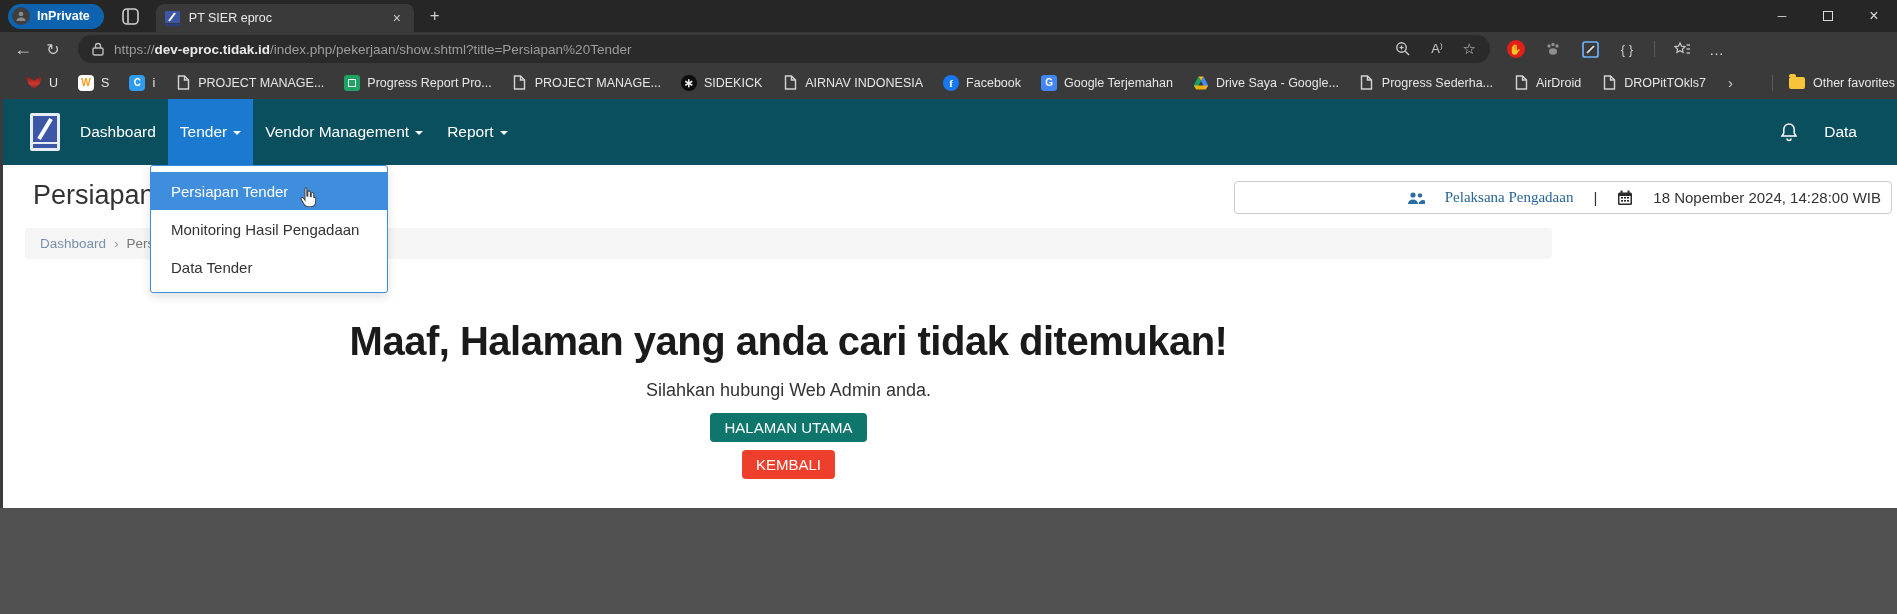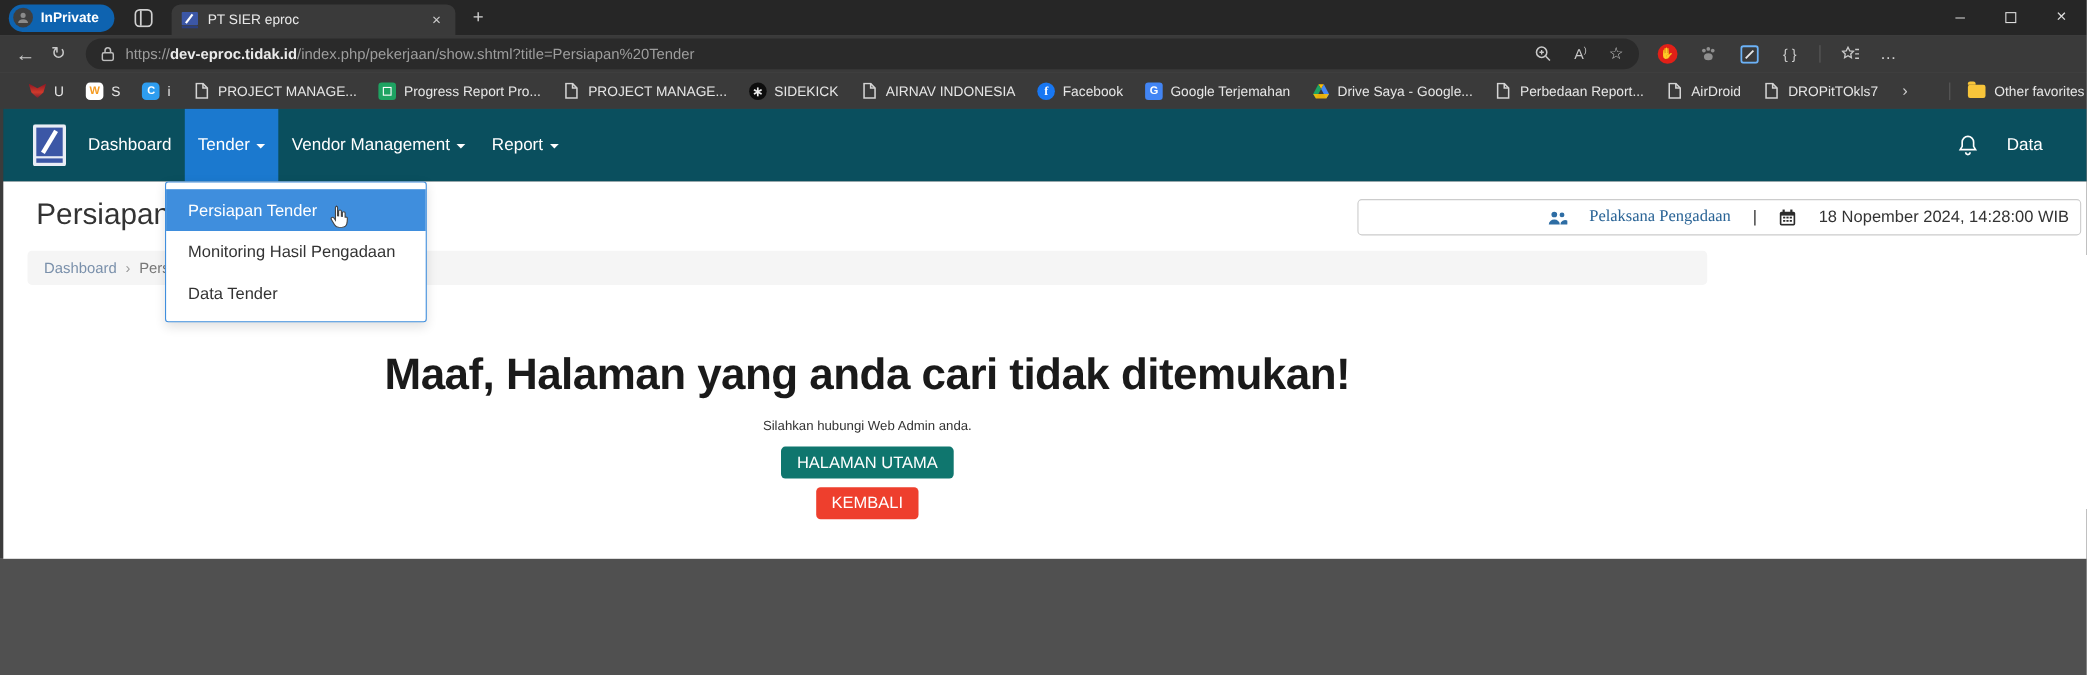--- a/index.html
+++ b/index.html
@@ -79,21 +79,21 @@
   .page-title { position:absolute; left:33px; top:15px; font-size:27px; color:#333; font-weight:400; margin:0; white-space:nowrap; }
   .meta-box { position:absolute; right:5px; top:16px; width:658px; height:33px; border:1px solid #ccc; border-radius:4px; display:flex; align-items:center; justify-content:flex-end; gap:20px; padding-right:10px; font-size:15px; color:#333; }
   .role-link { font-family:"Liberation Serif", serif; color:#2a6496; }
   .meta-sep { color:#333; }
   .breadcrumb { position:absolute; left:25px; top:63px; width:1527px; height:31px; background:#f5f5f5; border-radius:4px; display:flex; align-items:center; padding-left:15px; font-size:13.5px; color:#777; gap:8px; white-space:nowrap; }
   .crumb-link { color:#7a90ab; }
   .crumb-sep { color:#9a9a9a; }
 
   .error-wrap { position:absolute; left:25px; top:94px; width:1527px; text-align:center; }
   .error-heading { font-size:40px; font-weight:700; color:#1a1a1a; margin:60px 0 0 0; letter-spacing:-0.5px; }
-  .error-sub { font-size:12px; color:#333; margin:16px 0 0 0; }
+  .error-sub { font-size:18px; color:#333; margin:16px 0 0 0; }
   .btn { display:inline-block; color:#fff; font-size:15px; padding:6px 14px; border-radius:4px; border:none; cursor:default; font-family:"Liberation Sans", sans-serif; }
   .btn-home { background:#0f766e; margin-top:12px; }
   .btn-back { background:#ee3f2d; margin-top:8px; }
   .btn-row { line-height:1; }
 
   svg { display:block; }
 </style>
 </head>
 <body>
 
@@ -259,21 +259,21 @@
     </span>
     <span>Drive Saya - Google...</span>
   </div>
   <div class="bm">
     <span class="fav">
         <svg width="13" height="15" viewBox="0 0 13 15">
           <path d="M1.5 1 h6 l4 4 v9 h-10 z" fill="none" stroke="#d4d4d4" stroke-width="1.4"></path>
           <path d="M7.5 1 v4 h4" fill="none" stroke="#d4d4d4" stroke-width="1.4"></path>
         </svg>
       </span>
-    <span>Perbedaan Report...</span>
+    <span>Progress Sederha...</span>
   </div>
   <div class="bm">
     <span class="fav">
         <svg width="13" height="15" viewBox="0 0 13 15">
           <path d="M1.5 1 h6 l4 4 v9 h-10 z" fill="none" stroke="#d4d4d4" stroke-width="1.4"></path>
           <path d="M7.5 1 v4 h4" fill="none" stroke="#d4d4d4" stroke-width="1.4"></path>
         </svg>
       </span>
     <span>AirDroid</span>
   </div>

